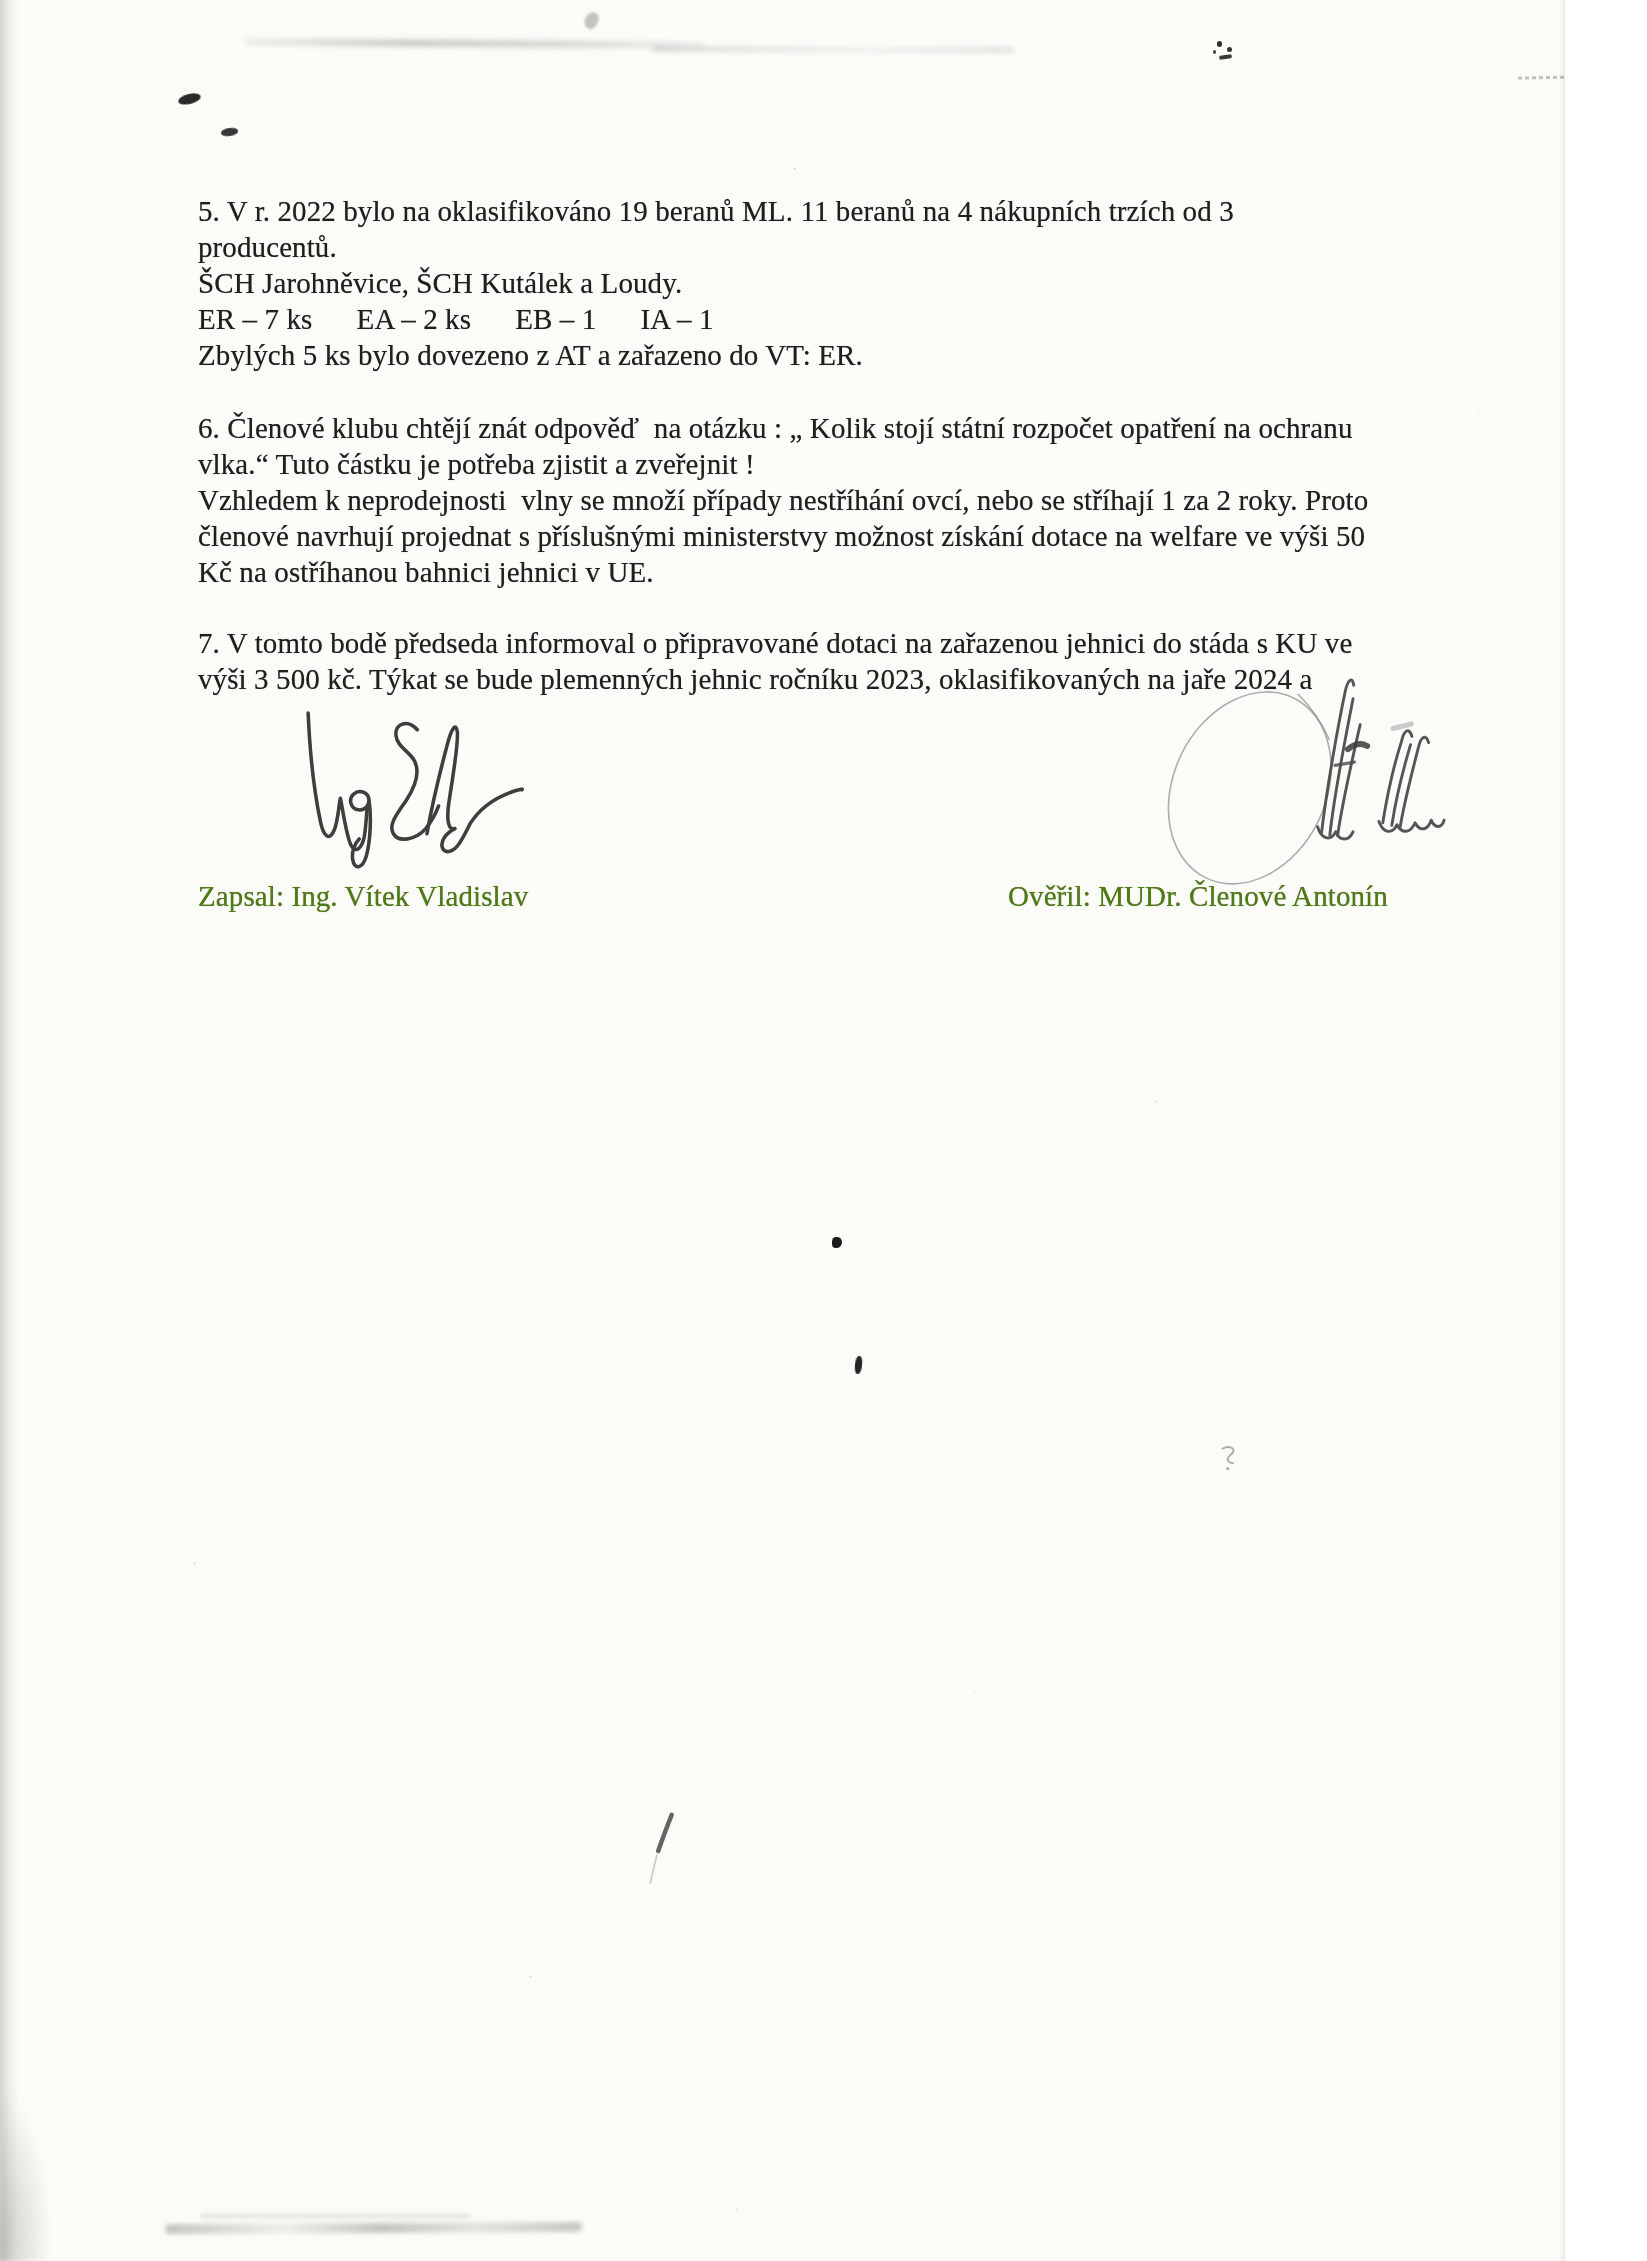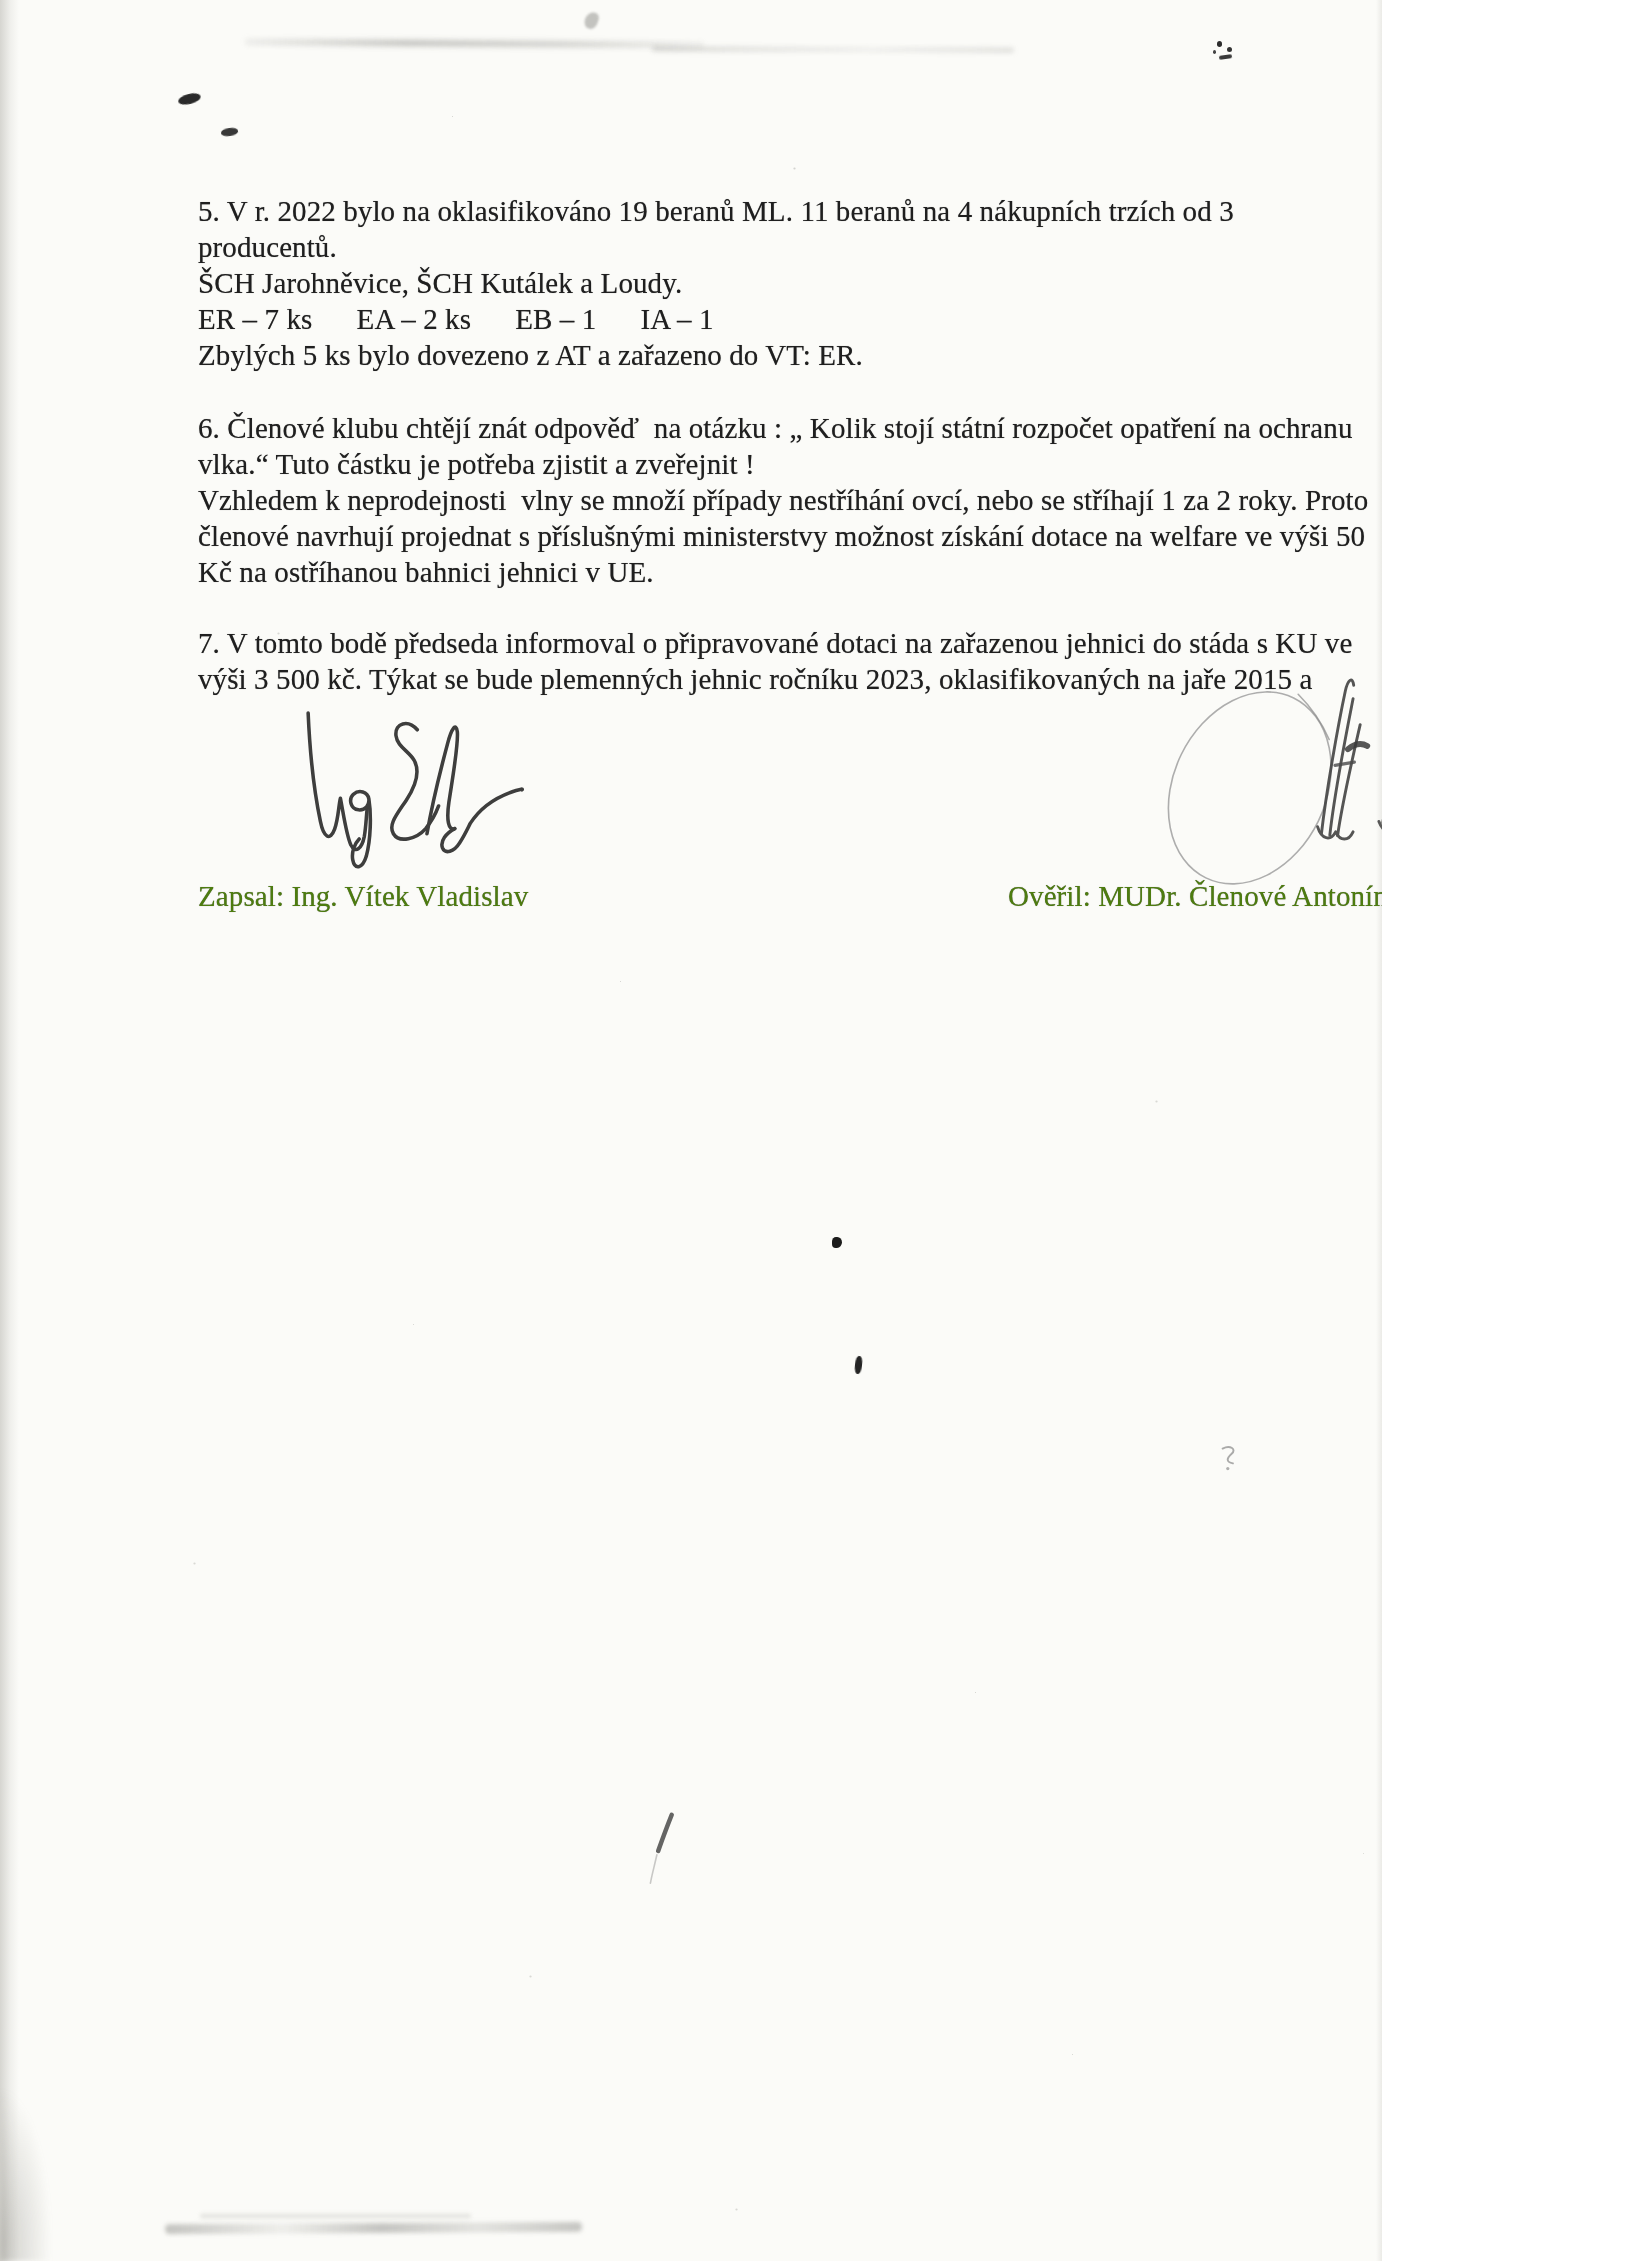--- a/index.html
+++ b/index.html
@@ -2,21 +2,21 @@
 <html lang="cs" style="font-size:10.3px"><head>
 <meta charset="utf-8">
 <style>
   html, body {
     margin: 0;
     padding: 0;
     background: #ffffff;
   }
   .page {
     position: relative;
-    width: 1382px;
+    width: 1565px;
     height: 2261px;
     background: #fbfbf8;
     overflow: hidden;
     font-family: "Liberation Serif", "DejaVu Serif", serif;
   }
   
   .para {
     position: absolute;
     left: 198px;
     color: #1f1f1f;
@@ -145,21 +145,21 @@
   <div class="para" style="top:410px">
     <div class="tline">6. Členové klubu chtějí znát odpověď  na otázku : „ Kolik stojí státní rozpočet opatření na ochranu</div>
     <div class="tline">vlka.“ Tuto částku je potřeba zjistit a zveřejnit !</div>
     <div class="tline">Vzhledem k neprodejnosti  vlny se množí případy nestříhání ovcí, nebo se stříhají 1 za 2 roky. Proto</div>
     <div class="tline">členové navrhují projednat s příslušnými ministerstvy možnost získání dotace na welfare ve výši 50</div>
     <div class="tline">Kč na ostříhanou bahnici jehnici v UE.</div>
   </div>
 
   <div class="para" style="top:625px">
     <div class="tline">7. V tomto bodě předseda informoval o připravované dotaci na zařazenou jehnici do stáda s KU ve</div>
-    <div class="tline">výši 3 500 kč. Týkat se bude plemenných jehnic ročníku 2023, oklasifikovaných na jaře 2015 a</div>
+    <div class="tline">výši 3 500 kč. Týkat se bude plemenných jehnic ročníku 2023, oklasifikovaných na jaře 2024 a</div>
   </div>
 
   <div class="sig-label" style="left:198px; top:878px">Zapsal: Ing. Vítek Vladislav</div>
   <div class="sig-label" style="left:1008px; top:878px">Ověřil: MUDr. Členové Antonín</div>
 
   <svg class="hand-svg" viewBox="0 0 2550 3501">
 
     <g fill="none" stroke="#2e2e2e" stroke-width="5.5" stroke-linecap="round" stroke-linejoin="round" opacity="0.92">
       <path d="M 477,1104 C 479,1150 484,1215 496,1272 C 501,1297 511,1303 518,1284 C 524,1267 524,1248 527,1236 C 532,1262 536,1292 543,1308 C 550,1322 560,1315 564,1295 C 567,1278 567,1260 569,1248"></path>
       <path d="M 571,1237 C 569,1226 556,1222 547,1230 C 539,1238 543,1253 555,1254 C 566,1255 572,1246 571,1237 C 575,1262 574,1300 567,1326 C 561,1346 549,1347 546,1331 C 544,1319 549,1306 556,1299"></path>

